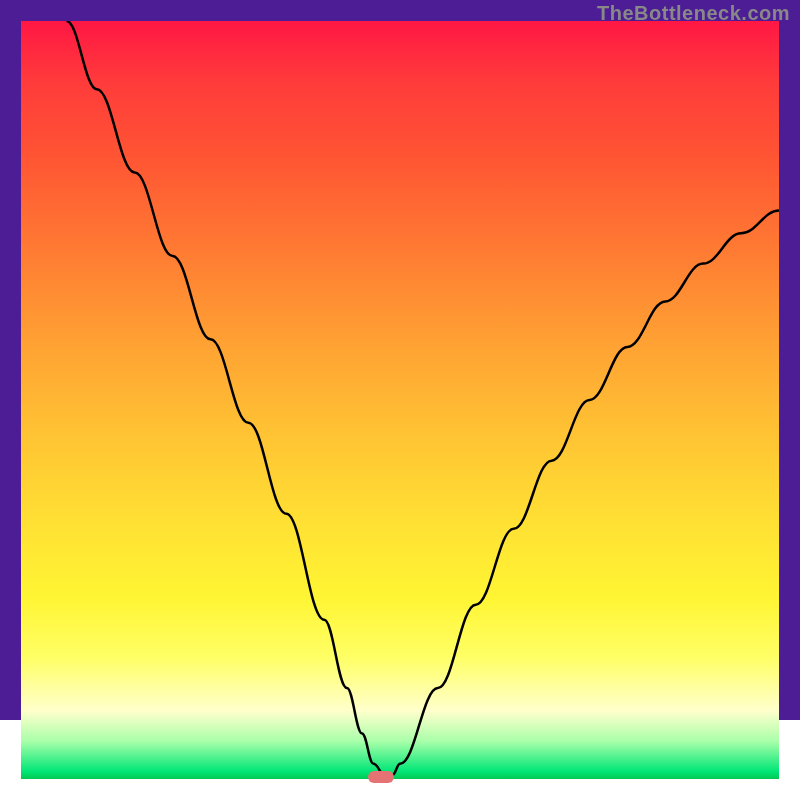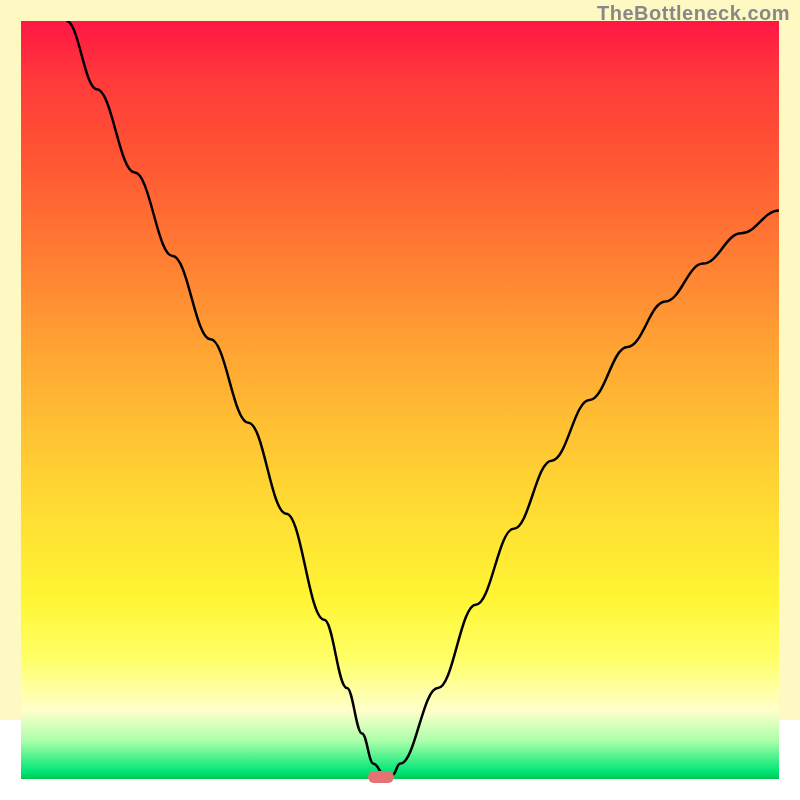--- a/index.html
+++ b/index.html
@@ -7,21 +7,21 @@
     padding: 0;
     width: 800px;
     height: 800px;
     overflow: hidden;
     font-family: Arial, sans-serif;
   }
   .chart-container {
     position: relative;
     width: 800px;
     height: 720px;
-    background: #fef9c3;
+    background: #4c1d95;
   }
   .plot-area {
     position: absolute;
     left: 21px;
     top: 21px;
     width: 758px;
     height: 758px;
     background: linear-gradient(to bottom,
       #ff1744 0%,
       #ff3b3b 8%,

